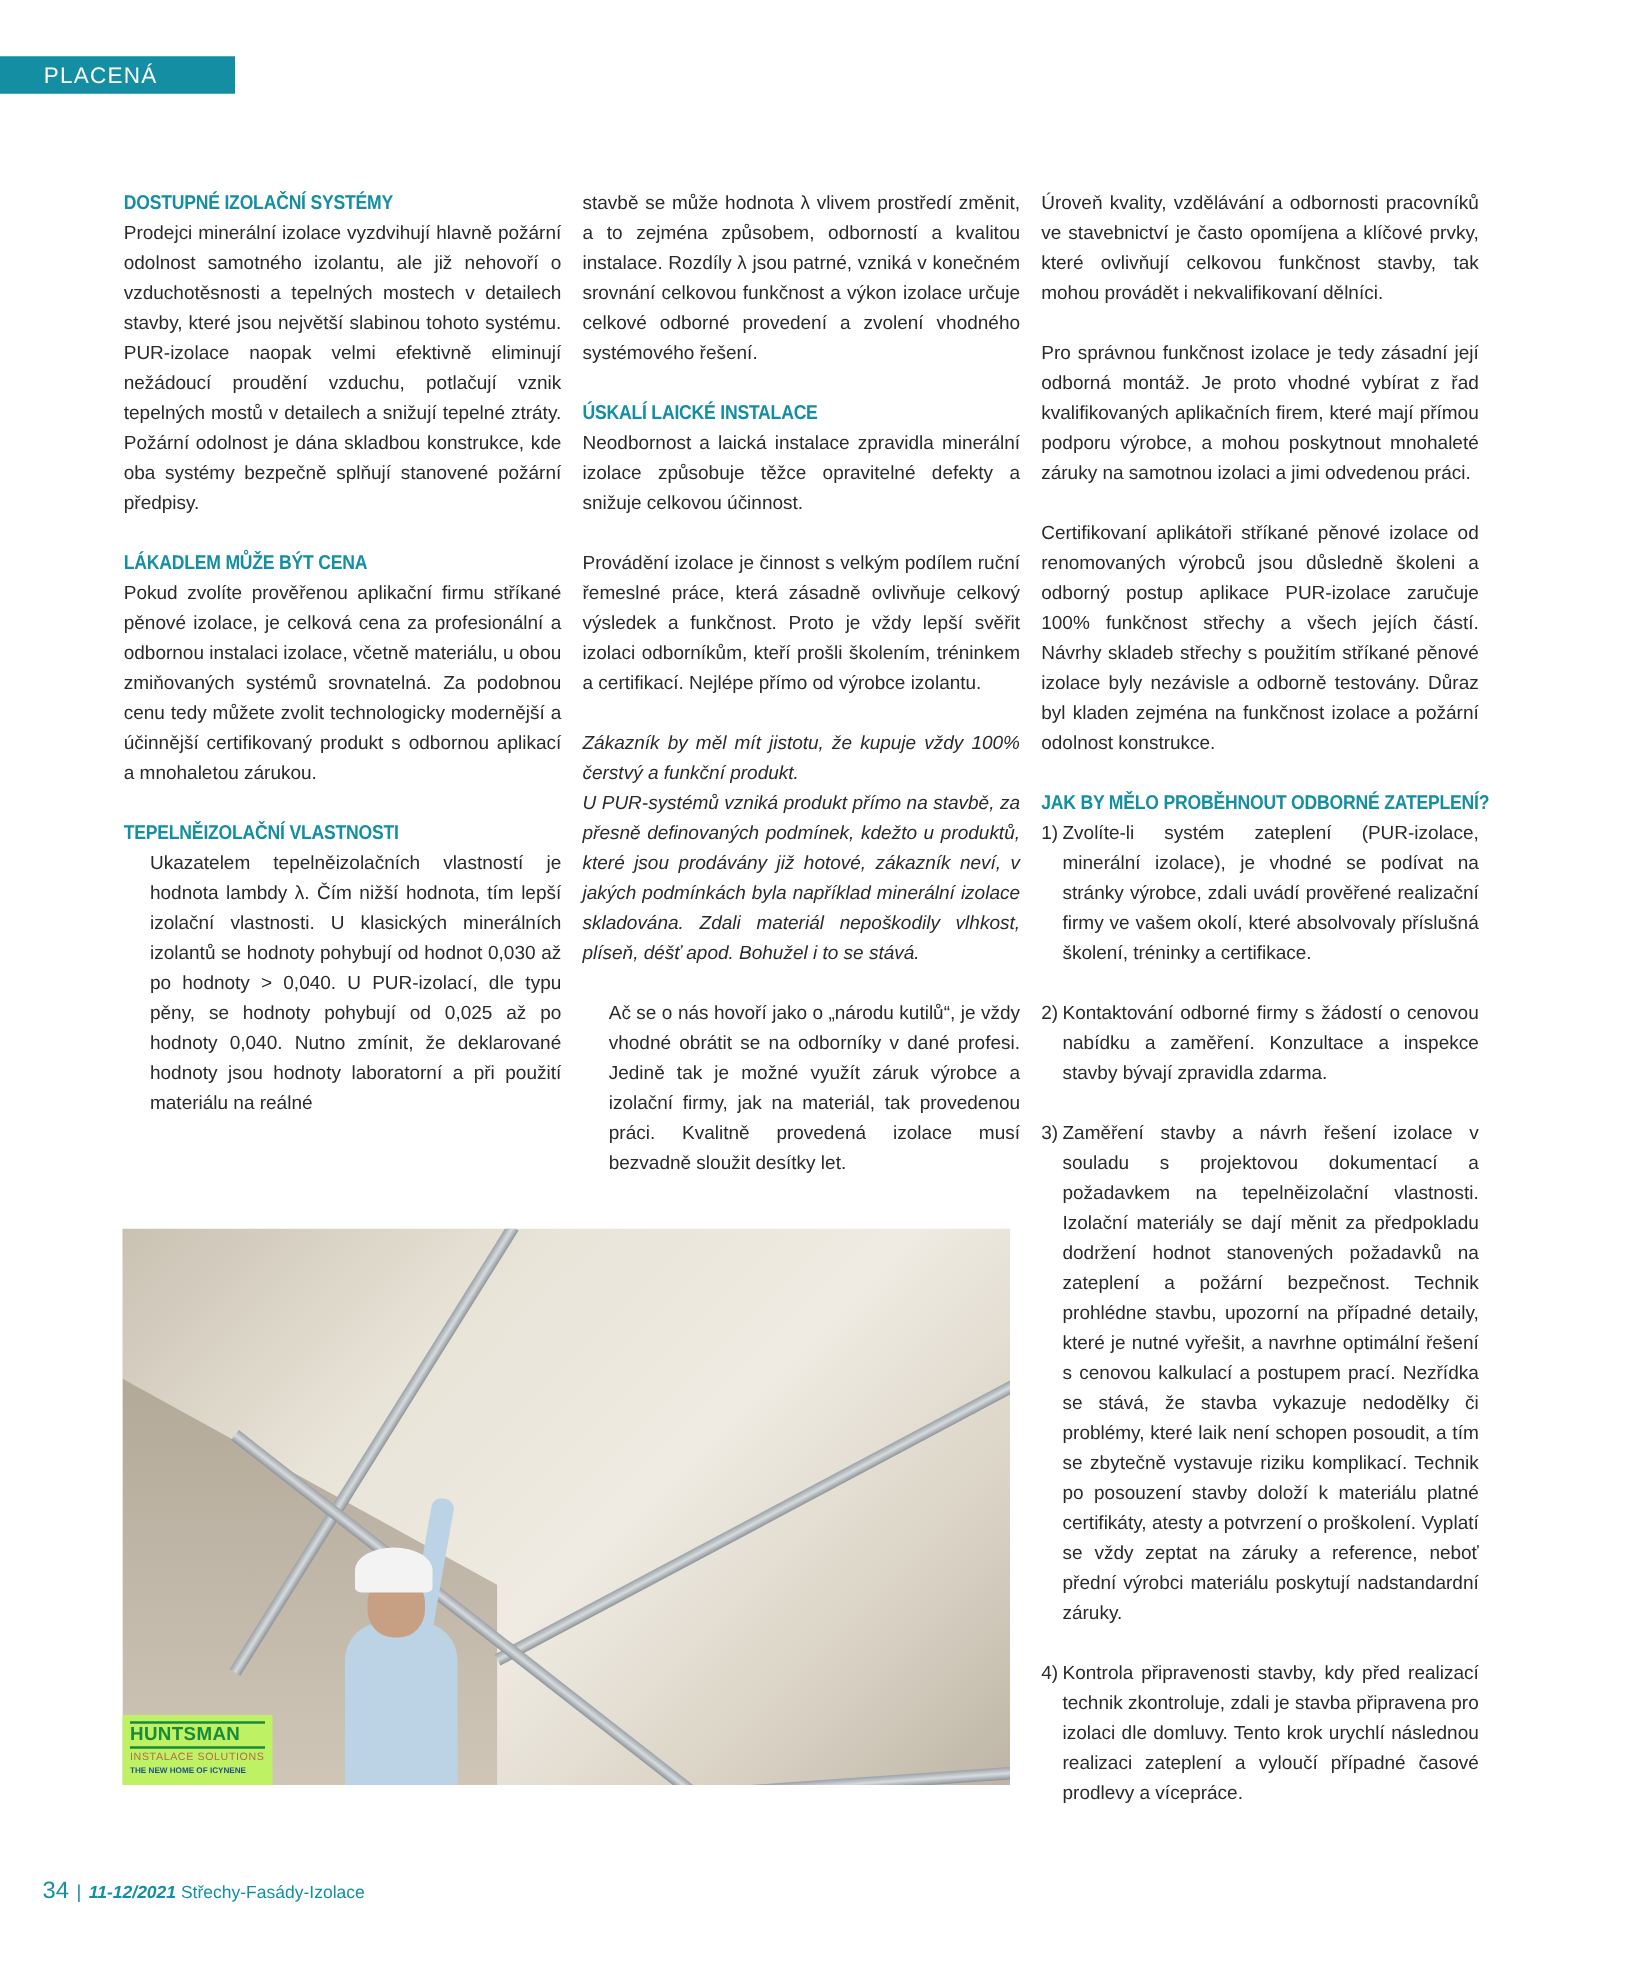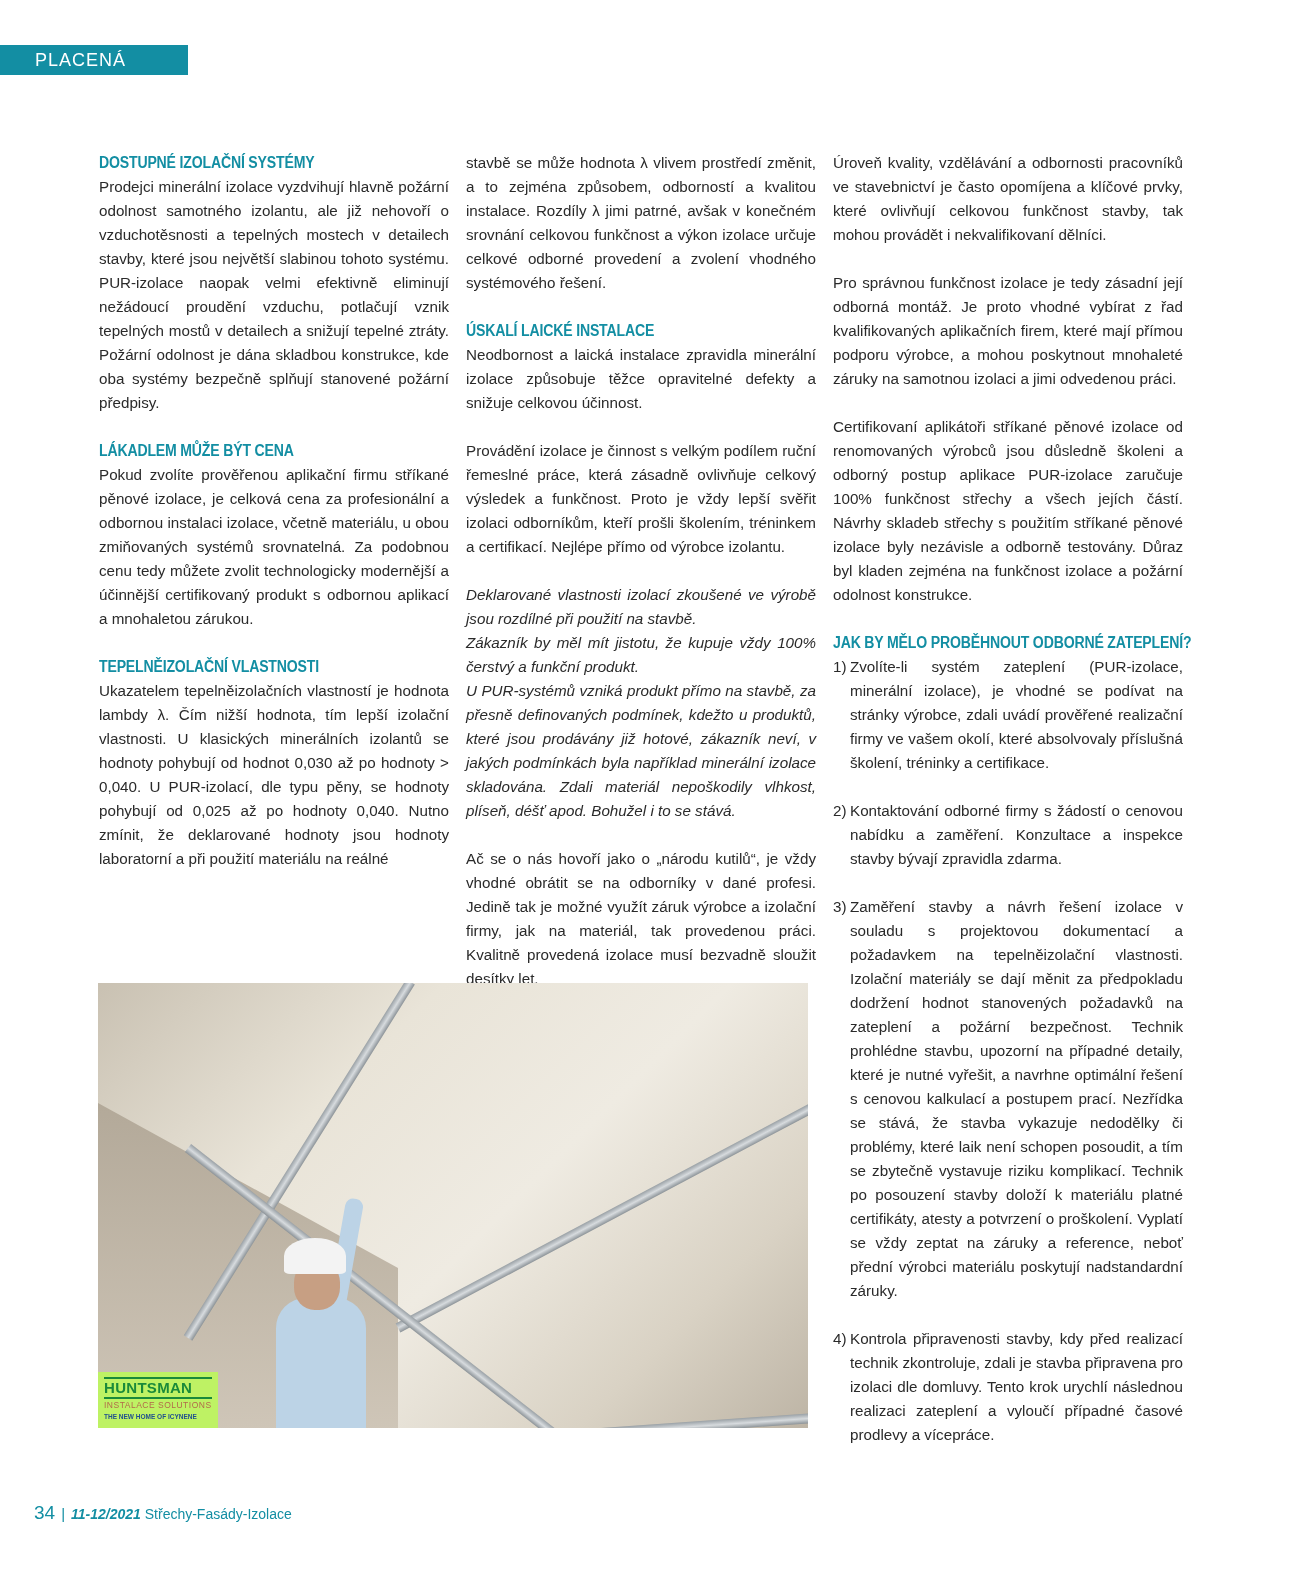--- a/index.html
+++ b/index.html
@@ -9,21 +9,21 @@
   .banner { position: absolute; left: 0; top: 45px; width: 188px; height: 30px;
             background: #138ea3; color: #ffffff; font-family: "Liberation Sans Narrow", "Liberation Sans", sans-serif;
             font-size: 18px; letter-spacing: 1px; line-height: 30px; padding-left: 35px; box-sizing: border-box; }
 
   .col { position: absolute; top: 151px; width: 350px; font-size: 15.2px; line-height: 24px; }
   .col1 { left: 99px; }
   .col2 { left: 466px; }
   .col3 { left: 833px; top: 151px; }
 
   .para { margin: 0 0 24px 0; text-align: justify; hyphens: manual; }
-  .para.last { margin-bottom: 0; }
+  .para.last { margin-bottom: 0; margin-left: 21px; }
   .italic { font-style: italic; }
   .heading { color: #138ea3; font-weight: bold; font-size: 16px; line-height: 24px;
              margin: 0; letter-spacing: -0.2px; transform: scaleX(0.88); transform-origin: left; white-space: nowrap; }
 
   ol.steps { list-style: none; margin: 0; padding: 0; }
   ol.steps li { position: relative; padding-left: 17px; margin: 0 0 24px 0; text-align: justify; }
   ol.steps li .num { position: absolute; left: 0; top: 0; }
 
   .photo { position: absolute; left: 98px; top: 983px; width: 710px; height: 445px; overflow: hidden;
            background: linear-gradient(135deg, #c9c1b2 0%, #e9e4d8 30%, #efebe2 55%, #d9d2c4 80%, #bdb4a5 100%); }
@@ -60,28 +60,27 @@
   <p class="para">Prodejci minerální izolace vyzdvihují hlavně požární odolnost samotného izolantu, ale již nehovoří o vzduchotěsnosti a tepelných mostech v detailech stavby, které jsou největší slabinou tohoto systému. PUR-izolace naopak velmi efektivně eliminují nežádoucí proudění vzduchu, potlačují vznik tepelných mostů v detailech a snižují tepelné ztráty. Požární odolnost je dána skladbou konstrukce, kde oba systémy bezpečně splňují stanovené požární předpisy.</p>
 
   <h2 class="heading">LÁKADLEM MŮŽE BÝT CENA</h2>
   <p class="para">Pokud zvolíte prověřenou aplikační firmu stříkané pěnové izolace, je celková cena za profesionální a odbornou instalaci izolace, včetně materiálu, u obou zmiňovaných systémů srovnatelná. Za podobnou cenu tedy můžete zvolit technologicky modernější a účinnější certifikovaný produkt s odbornou aplikací a mnohaletou zárukou.</p>
 
   <h2 class="heading">TEPELNĚIZOLAČNÍ VLASTNOSTI</h2>
   <p class="para last">Ukazatelem tepelněizolačních vlastností je hodnota lambdy λ. Čím nižší hodnota, tím lepší izolační vlastnosti. U klasických minerálních izolantů se hodnoty pohybují od hodnot 0,030 až po hodnoty &gt; 0,040. U PUR-izolací, dle typu pěny, se hodnoty pohybují od 0,025 až po hodnoty 0,040. Nutno zmínit, že deklarované hodnoty jsou hodnoty laboratorní a při použití materiálu na reálné</p>
 </div>
 
 <div class="col col2">
-  <p class="para">stavbě se může hodnota λ vlivem prostředí změnit, a to zejména způsobem, odborností a kvalitou instalace. Rozdíly λ jimi patrné, avšak v konečném srovnání celkovou funkčnost a výkon izolace určuje celkové odborné provedení a zvolení vhodného systémového řešení.</p>
+  <p class="para">stavbě se může hodnota λ vlivem prostředí změnit, a to zejména způsobem, odborností a kvalitou instalace. Rozdíly λ jsou patrné, vzniká v konečném srovnání celkovou funkčnost a výkon izolace určuje celkové odborné provedení a zvolení vhodného systémového řešení.</p>
 
   <h2 class="heading">ÚSKALÍ LAICKÉ INSTALACE</h2>
   <p class="para">Neodbornost a laická instalace zpravidla minerální izolace způsobuje těžce opravitelné defekty a snižuje celkovou účinnost.</p>
   <p class="para">Provádění izolace je činnost s velkým podílem ruční řemeslné práce, která zásadně ovlivňuje celkový výsledek a funkčnost. Proto je vždy lepší svěřit izolaci odborníkům, kteří prošli školením, tréninkem a certifikací. Nejlépe přímo od výrobce izolantu.</p>
 
   <div style="margin-bottom:24px;">
-    <p class="para italic" style="margin:0">Deklarované vlastnosti izolací zkoušené ve výrobě jsou rozdílné při použití na stavbě.</p>
     <p class="para italic" style="margin:0">Zákazník by měl mít jistotu, že kupuje vždy 100% čerstvý a funkční produkt.</p>
     <p class="para italic" style="margin:0">U PUR-systémů vzniká produkt přímo na stavbě, za přesně definovaných podmínek, kdežto u produktů, které jsou prodávány již hotové, zákazník neví, v jakých podmínkách byla například minerální izolace skladována. Zdali materiál nepoškodily vlhkost, plíseň, déšť apod. Bohužel i to se stává.</p>
   </div>
 
   <p class="para last">Ač se o nás hovoří jako o „národu kutilů“, je vždy vhodné obrátit se na odborníky v dané profesi. Jedině tak je možné využít záruk výrobce a izolační firmy, jak na materiál, tak provedenou práci. Kvalitně provedená izolace musí bezvadně sloužit desítky let.</p>
 </div>
 
 <div class="col col3">
   <p class="para">Úroveň kvality, vzdělávání a odbornosti pracovníků ve stavebnictví je často opomíjena a klíčové prvky, které ovlivňují celkovou funkčnost stavby, tak mohou provádět i nekvalifikovaní dělníci.</p>
   <p class="para">Pro správnou funkčnost izolace je tedy zásadní její odborná montáž. Je proto vhodné vybírat z řad kvalifikovaných aplikačních firem, které mají přímou podporu výrobce, a mohou poskytnout mnohaleté záruky na samotnou izolaci a jimi odvedenou práci.</p>

